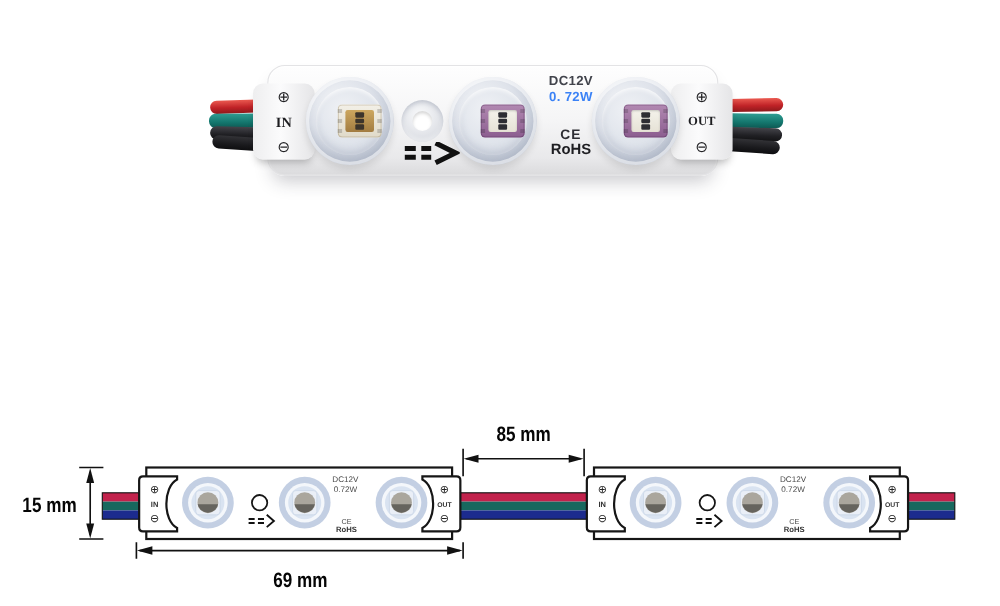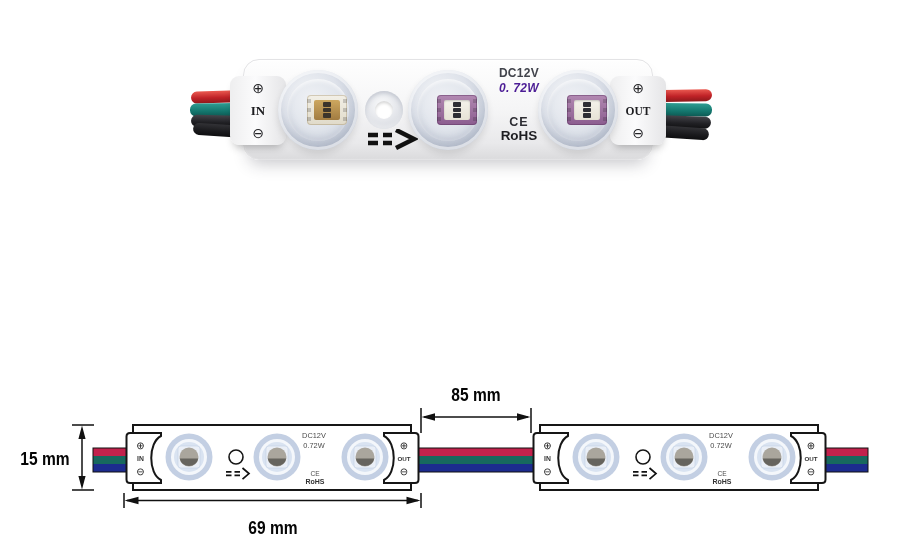--- a/index.html
+++ b/index.html
@@ -44,21 +44,21 @@
   .die{width:8px;height:4.5px;border-radius:1px;}
   .chip.tan .die{background:#3c342b;}
   .chip.purple .die{background:#2d2d33;}
   .hole-outer{position:absolute;left:365px;top:91px;width:38px;height:38px;border-radius:50%;
         background:radial-gradient(circle at 45% 38%,#fafbfc,#e2e4e9 55%,#ccd0d8);
         box-shadow:inset 0 2px 4px rgba(95,105,130,.28), inset 0 -2px 4px rgba(255,255,255,.6);}
   .hole-inner{position:absolute;left:10px;top:10px;width:18px;height:18px;border-radius:50%;background:#fff;
         box-shadow:inset 0 2px 3px rgba(0,0,0,.16);}
   .p-text{position:absolute;text-align:center;font-weight:700;}
   .p-voltage{left:493px;top:66px;width:52px;font-size:12px;color:#41434b;letter-spacing:.3px;}
-  .p-watt   {left:493px;top:81px;width:52px;font-size:12px;color:#4c1d95;letter-spacing:.3px;font-style:italic;}
+  .p-watt   {left:493px;top:81px;width:52px;font-size:12px;color:#3b82f6;letter-spacing:.3px;}
   .p-ce     {left:505px;top:115px;width:28px;font-size:12.5px;color:#2e2e34;letter-spacing:1px;}
   .p-rohs   {left:497px;top:128px;width:44px;font-size:13.5px;color:#1e1e22;}
 
   
   .diagram{position:absolute;left:0;top:385px;width:909px;height:166px;}
   .dg-stroke{stroke:#161616;stroke-width:2;fill:#fff;}
   .dg-wire-outline{fill:none;stroke:#111;stroke-width:1;}
   .dim{stroke:#111;stroke-width:1.5;fill:none;}
   .dim-arrow{fill:#111;stroke:none;}
   .dim-label{font-family:"Liberation Sans",sans-serif;font-weight:700;font-size:19px;fill:#050505;text-anchor:middle;}

